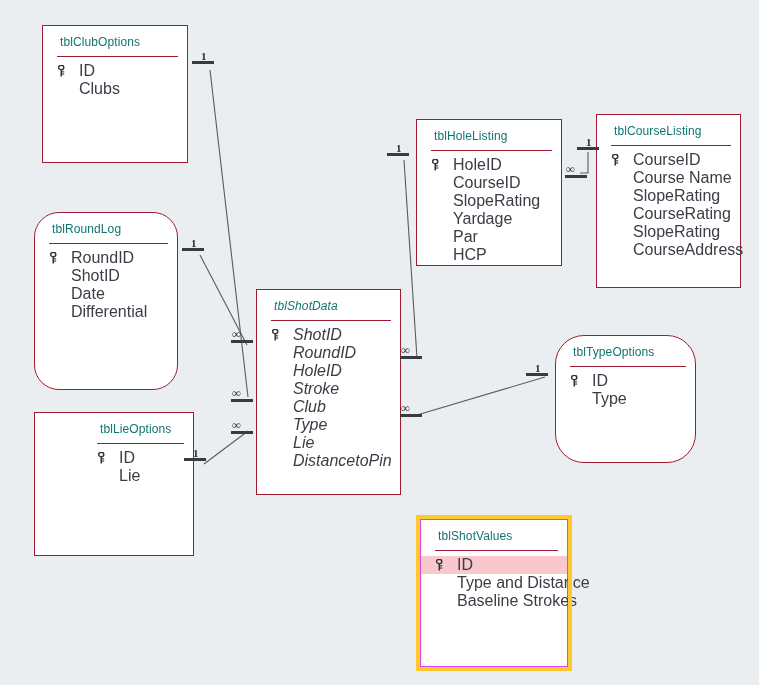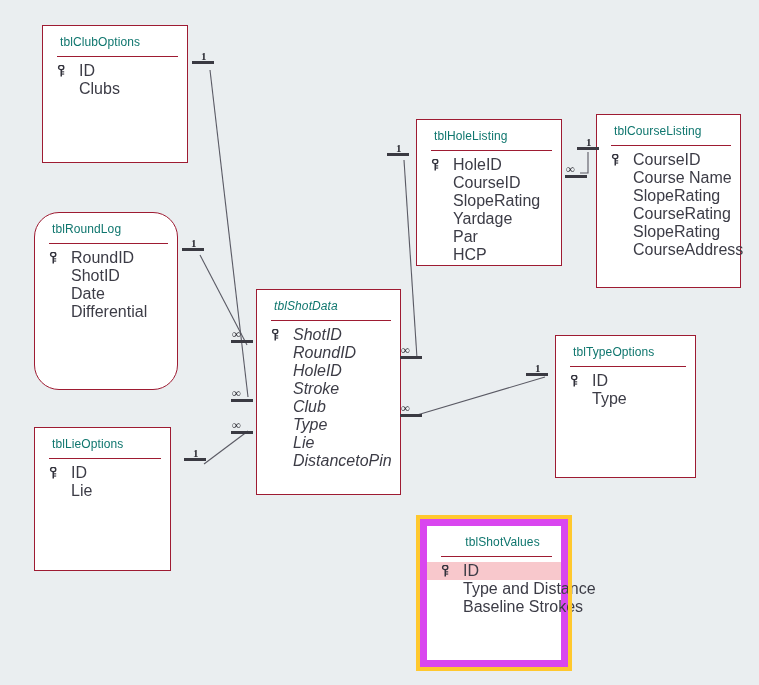--- a/index.html
+++ b/index.html
@@ -27,24 +27,23 @@
     height: 685px;
     pointer-events: none;
   }
   .table-box {
     position: absolute;
     background: #ffffff;
     border: 1px solid #9e1b32;
     box-sizing: border-box;
   }
   .table-box.selected {
-    border: 7px solid #d946ef;
+    border: 1px solid #d946ef;
     outline: 4px solid #ffc82e;
     outline-offset: 0px;
-    text-align: center;
   }
   .table-title {
     font-size: 12px;
     color: #0f766e;
     padding: 9px 0 7px 17px;
     letter-spacing: 0.1px;
     white-space: nowrap;
   }
   .title-rule {
     height: 1px;
@@ -159,21 +158,21 @@
           <div class="field-row">
             <span class="key-slot"></span>
             <span class="field-name">Date</span>
           </div>
           <div class="field-row">
             <span class="key-slot"></span>
             <span class="field-name">Differential</span>
           </div>
         </div>
       </div>
-      <div class="table-box" style="left: 34px; top: 427px; width: 137px; height: 144px;">
+      <div class="table-box" style="left: 34px; top: 412px; width: 160px; height: 144px; padding-left: 48px;">
         <div class="table-title">tblLieOptions</div>
         <div class="title-rule"></div>
         <div class="field-list">
           <div class="field-row">
             <span class="key-slot key-icon">
               <svg width="9" height="12" viewBox="0 0 9 12" xmlns="http://www.w3.org/2000/svg">
                 <ellipse cx="4.2" cy="2.4" rx="2.6" ry="2.2" fill="none" stroke="#32323c" stroke-width="1.4"></ellipse>
                 <rect x="3.5" y="4.3" width="1.5" height="7.2" fill="#32323c"></rect>
                 <rect x="5.0" y="6.3" width="2.2" height="1.1" fill="#32323c"></rect>
                 <rect x="5.0" y="8.5" width="2.2" height="1.1" fill="#32323c"></rect>
@@ -299,21 +298,21 @@
           <div class="field-row">
             <span class="key-slot"></span>
             <span class="field-name">SlopeRating</span>
           </div>
           <div class="field-row">
             <span class="key-slot"></span>
             <span class="field-name">CourseAddress</span>
           </div>
         </div>
       </div>
-      <div class="table-box" style="left: 555px; top: 335px; width: 141px; height: 143px;">
+      <div class="table-box" style="left: 555px; top: 335px; width: 141px; height: 128px; border-radius: 29px;">
         <div class="table-title">tblTypeOptions</div>
         <div class="title-rule"></div>
         <div class="field-list">
           <div class="field-row">
             <span class="key-slot key-icon">
               <svg width="9" height="12" viewBox="0 0 9 12" xmlns="http://www.w3.org/2000/svg">
                 <ellipse cx="4.2" cy="2.4" rx="2.6" ry="2.2" fill="none" stroke="#32323c" stroke-width="1.4"></ellipse>
                 <rect x="3.5" y="4.3" width="1.5" height="7.2" fill="#32323c"></rect>
                 <rect x="5.0" y="6.3" width="2.2" height="1.1" fill="#32323c"></rect>
                 <rect x="5.0" y="8.5" width="2.2" height="1.1" fill="#32323c"></rect>

